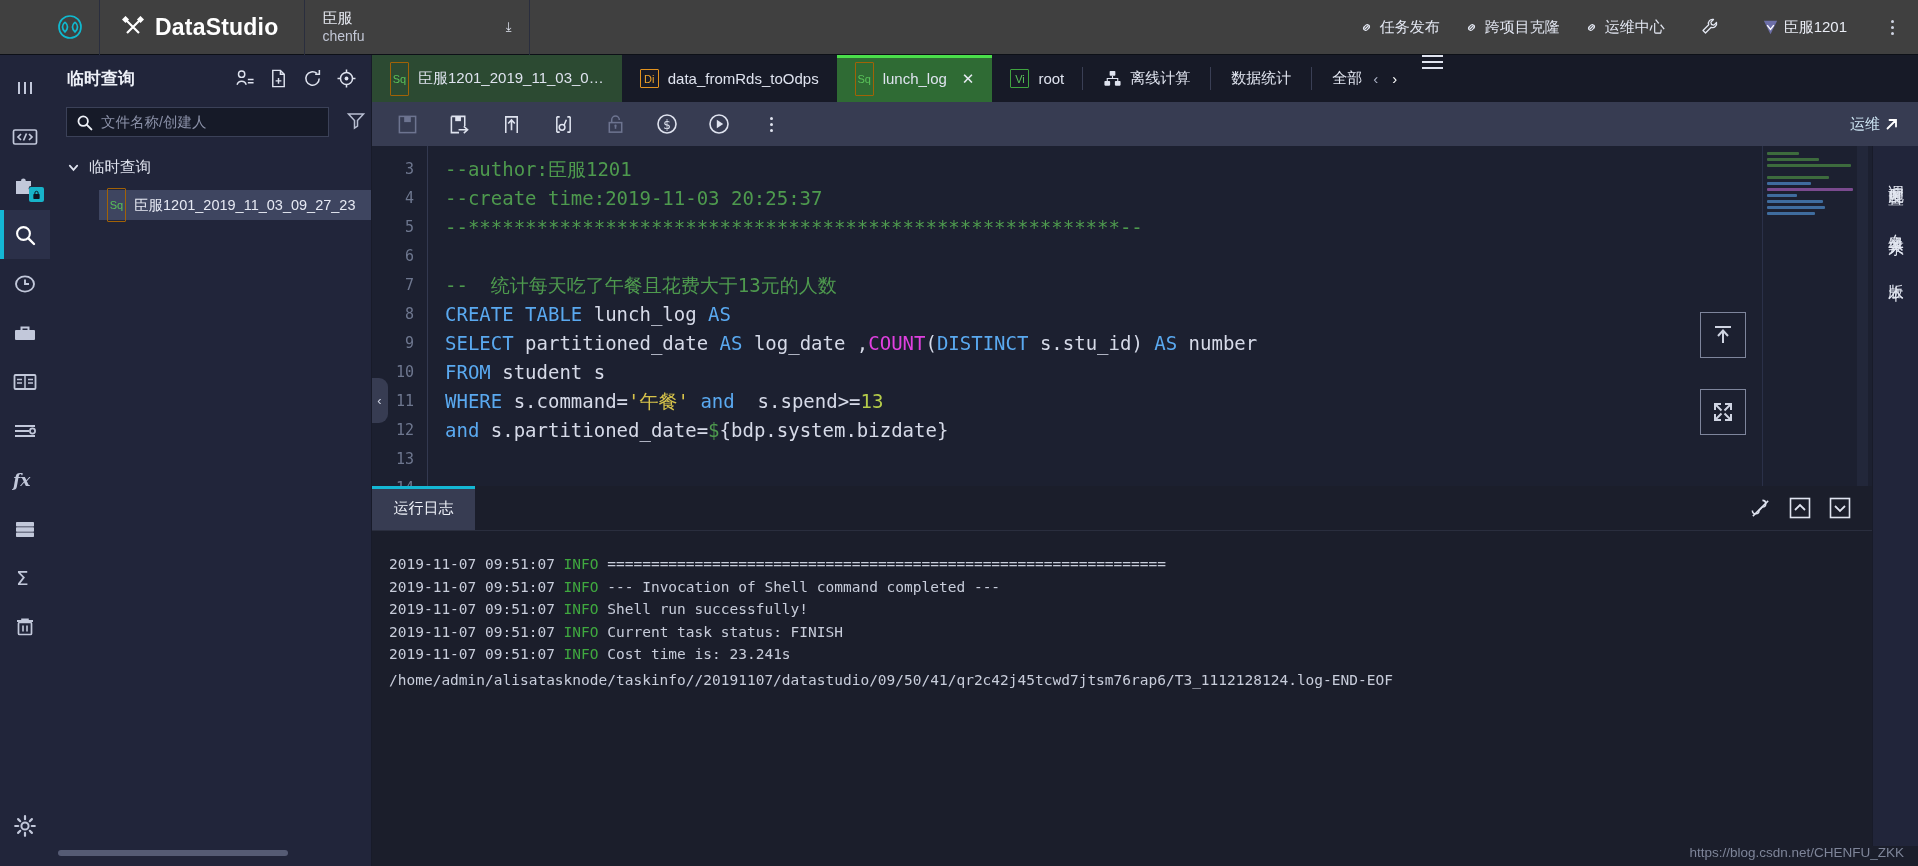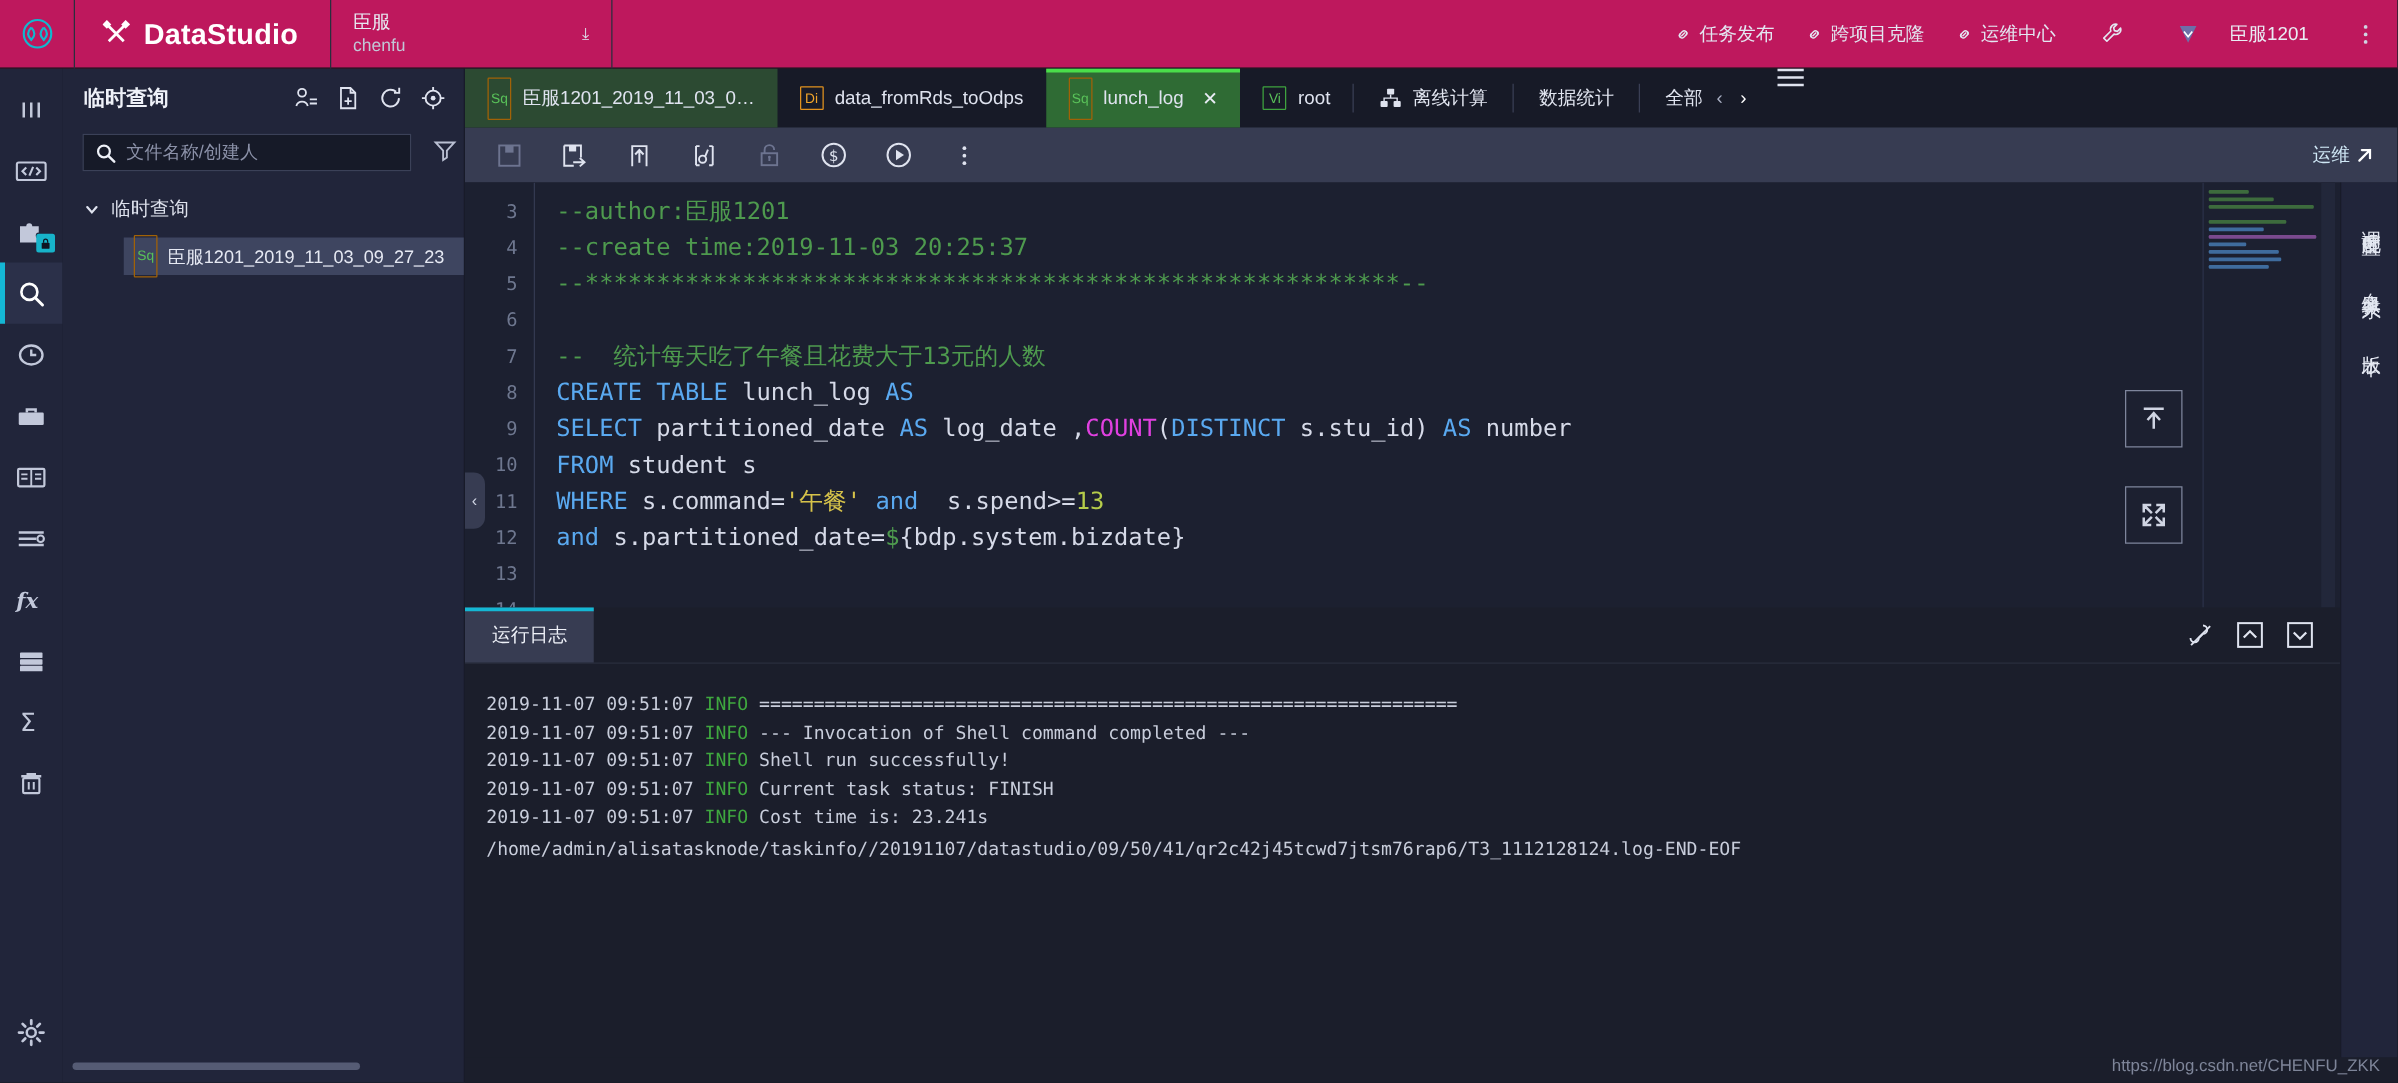--- a/index.html
+++ b/index.html
@@ -8,23 +8,24 @@
     background: #1b1e2b;
     font-family: "Liberation Sans", sans-serif;
     overflow: hidden;
     color: #c8cddb;
   }
   #app { position: relative; width: 1918px; height: 866px; display: flex; flex-direction: column; }
 
   
   .topbar {
     height: 55px; min-height: 55px;
-    background: #be185d;
+    background: #404040;
     display: flex; align-items: center;
     border-bottom: 1px solid #0d1017;
+    padding-left: 40px;
   }
   .logo-cell {
     width: 60px; height: 55px;
     display: flex; align-items: center; justify-content: center;
     border-right: 1px solid #2a2e3e;
   }
   .brand-cell {
     display: flex; align-items: center; gap: 11px;
     padding: 0 26px 0 22px; height: 55px;
     border-right: 1px solid #2a2e3e;
@@ -36,21 +37,21 @@
     border-right: 1px solid #2a2e3e;
   }
   .project-lines { display: flex; flex-direction: column; line-height: 1.25; justify-content: flex-end; }
   .project-l1 { font-size: 15px; color: #e7eaf2; }
   .project-l2 { font-size: 14px; color: #c2c7d6; }
   .chev { font-size: 13px; color: #dfe3ee; }
   .topbar-spacer { flex: 1; }
   .top-links { display: flex; align-items: center; gap: 24px; padding-right: 6px; }
   .top-link { display: flex; align-items: center; gap: 6px; font-size: 15px; color: #e3e7f2; cursor: pointer; }
   .top-tool { padding: 0 10px; display: flex; align-items: center; }
-  .user-chip { display: flex; align-items: center; gap: 24px; font-size: 15px; color: #e9ecf4; padding-left: 6px; }
+  .user-chip { display: flex; align-items: center; gap: 4px; font-size: 15px; color: #e9ecf4; padding-left: 6px; }
   .kebab-v { display: flex; flex-direction: column; gap: 3px; padding: 0 18px 0 20px; cursor: pointer; }
   .kebab-v i { width: 3px; height: 3px; background: #cfd4e2; border-radius: 50%; display: block; }
 
   
   .body-row { flex: 1; display: flex; min-height: 0; }
 
   
   .rail {
     width: 50px; min-width: 50px; background: #21253a;
     display: flex; flex-direction: column; align-items: center;

